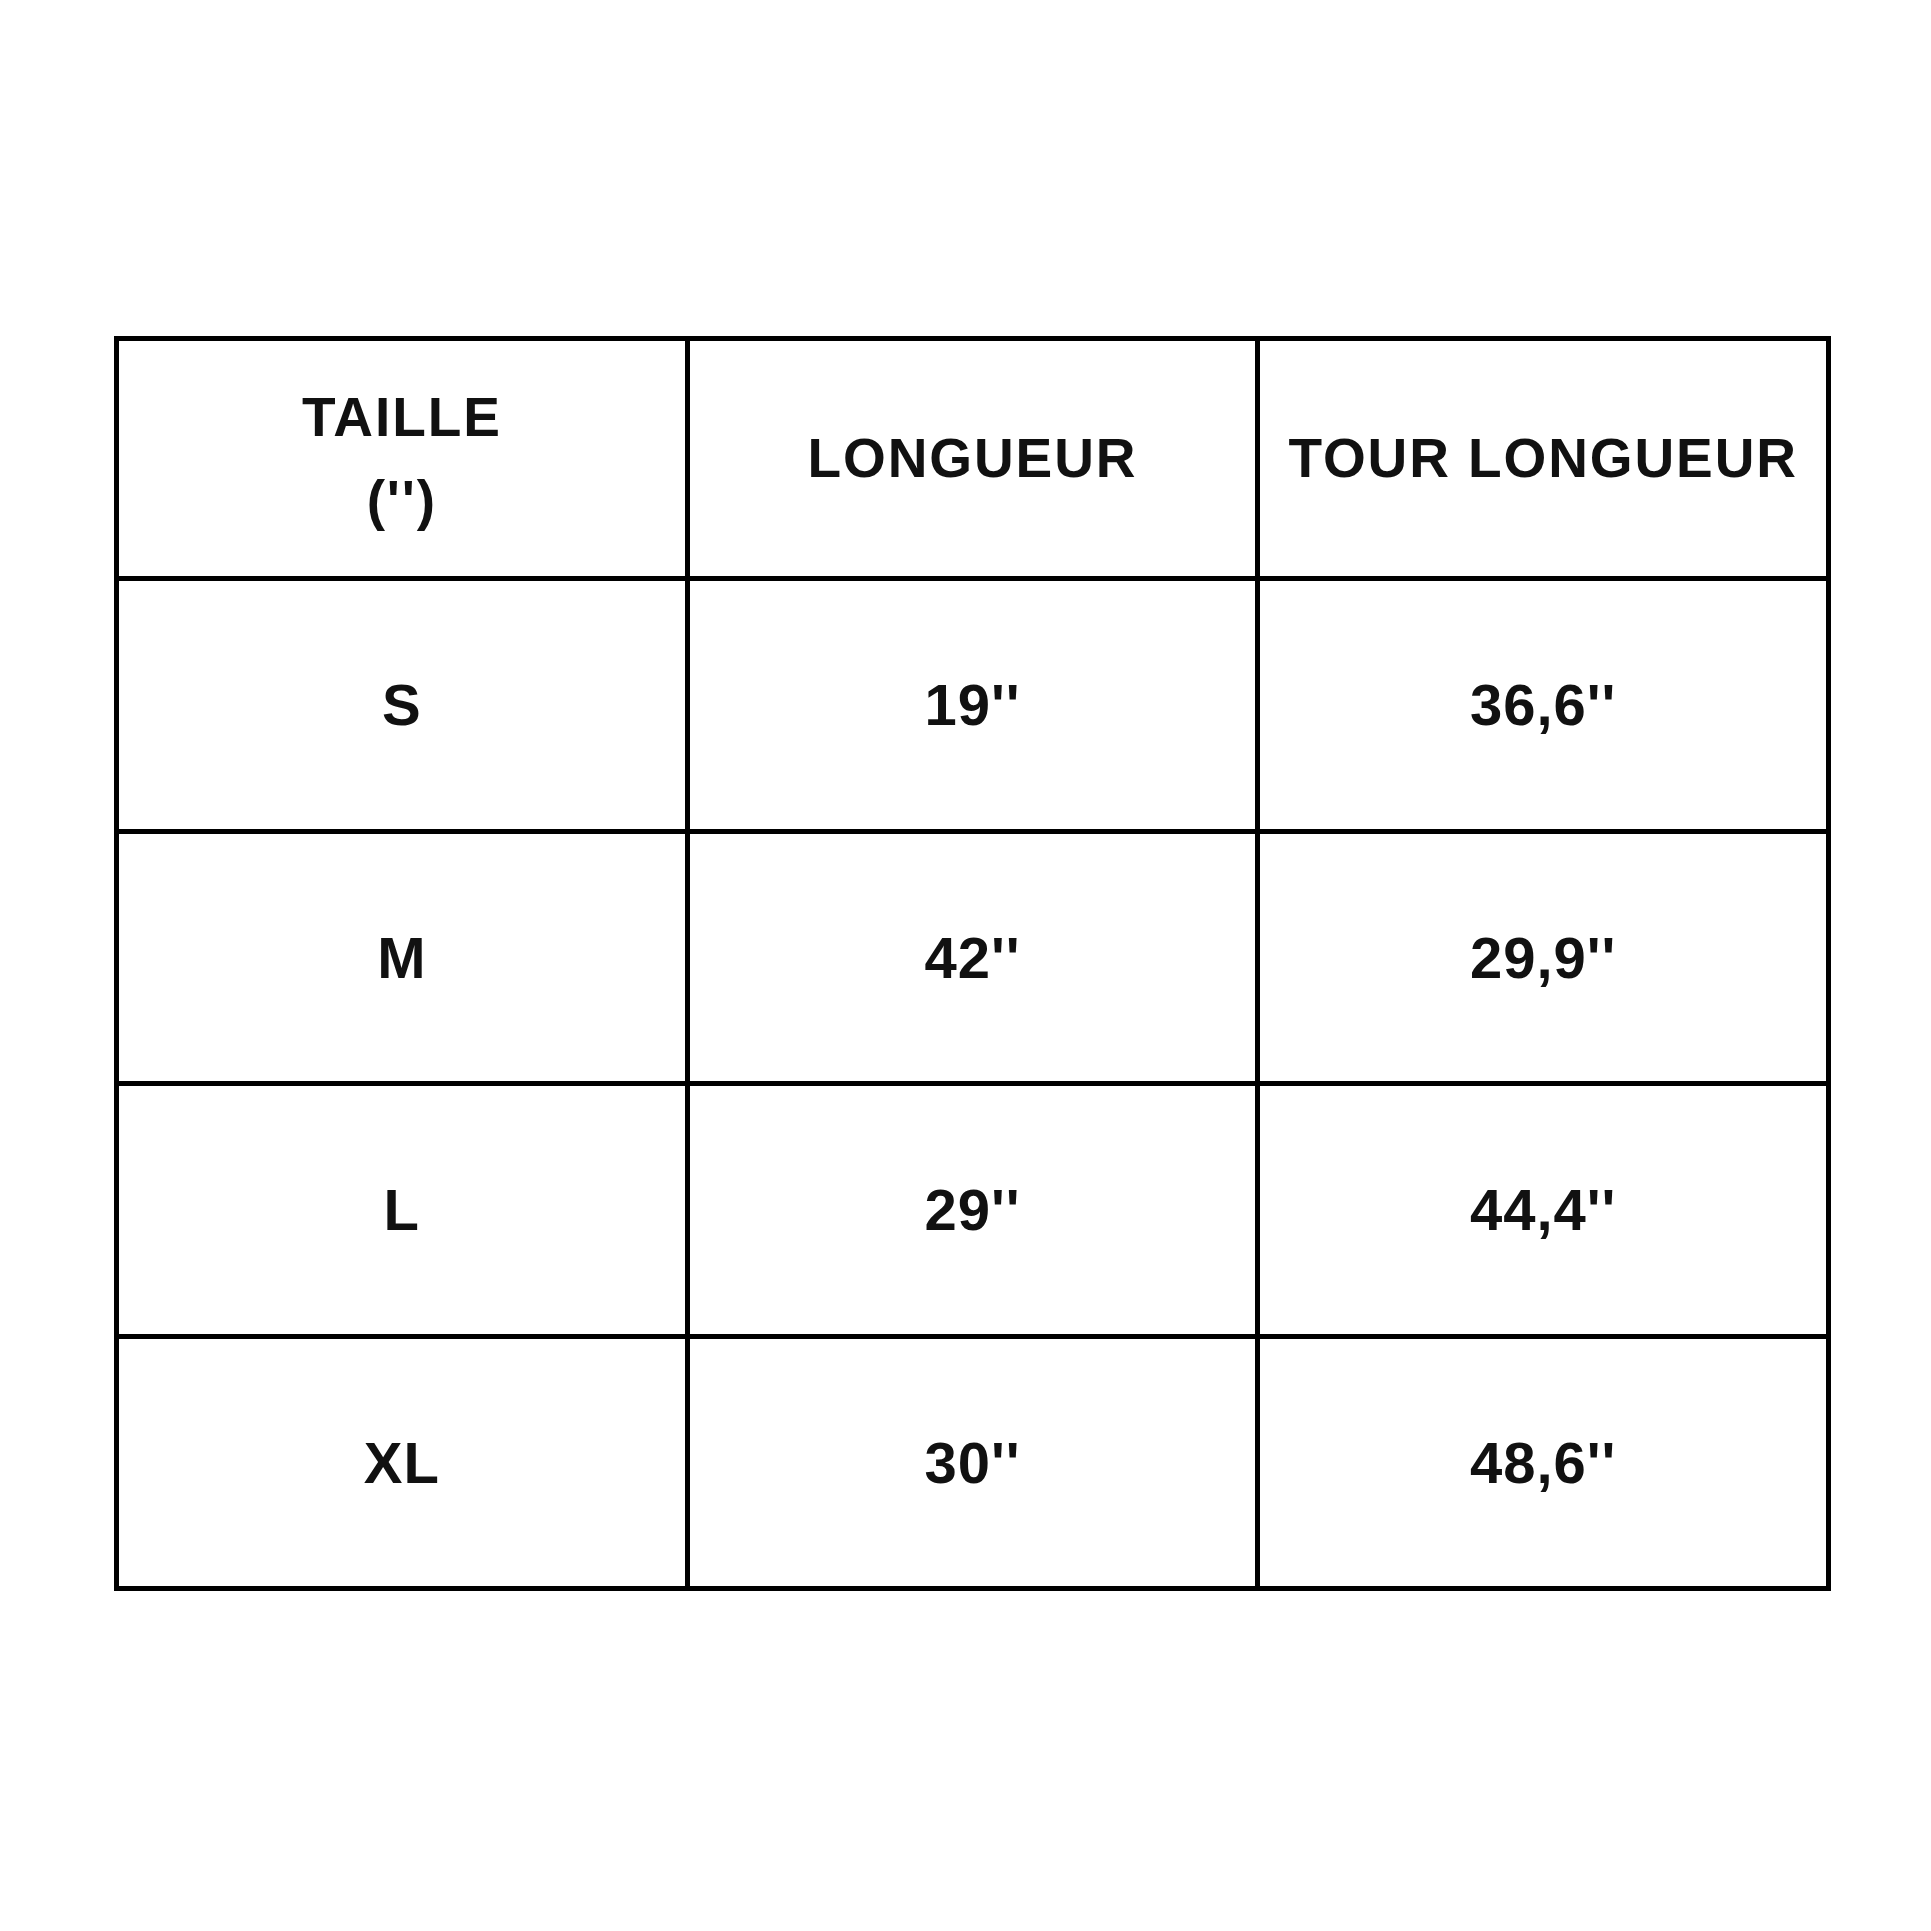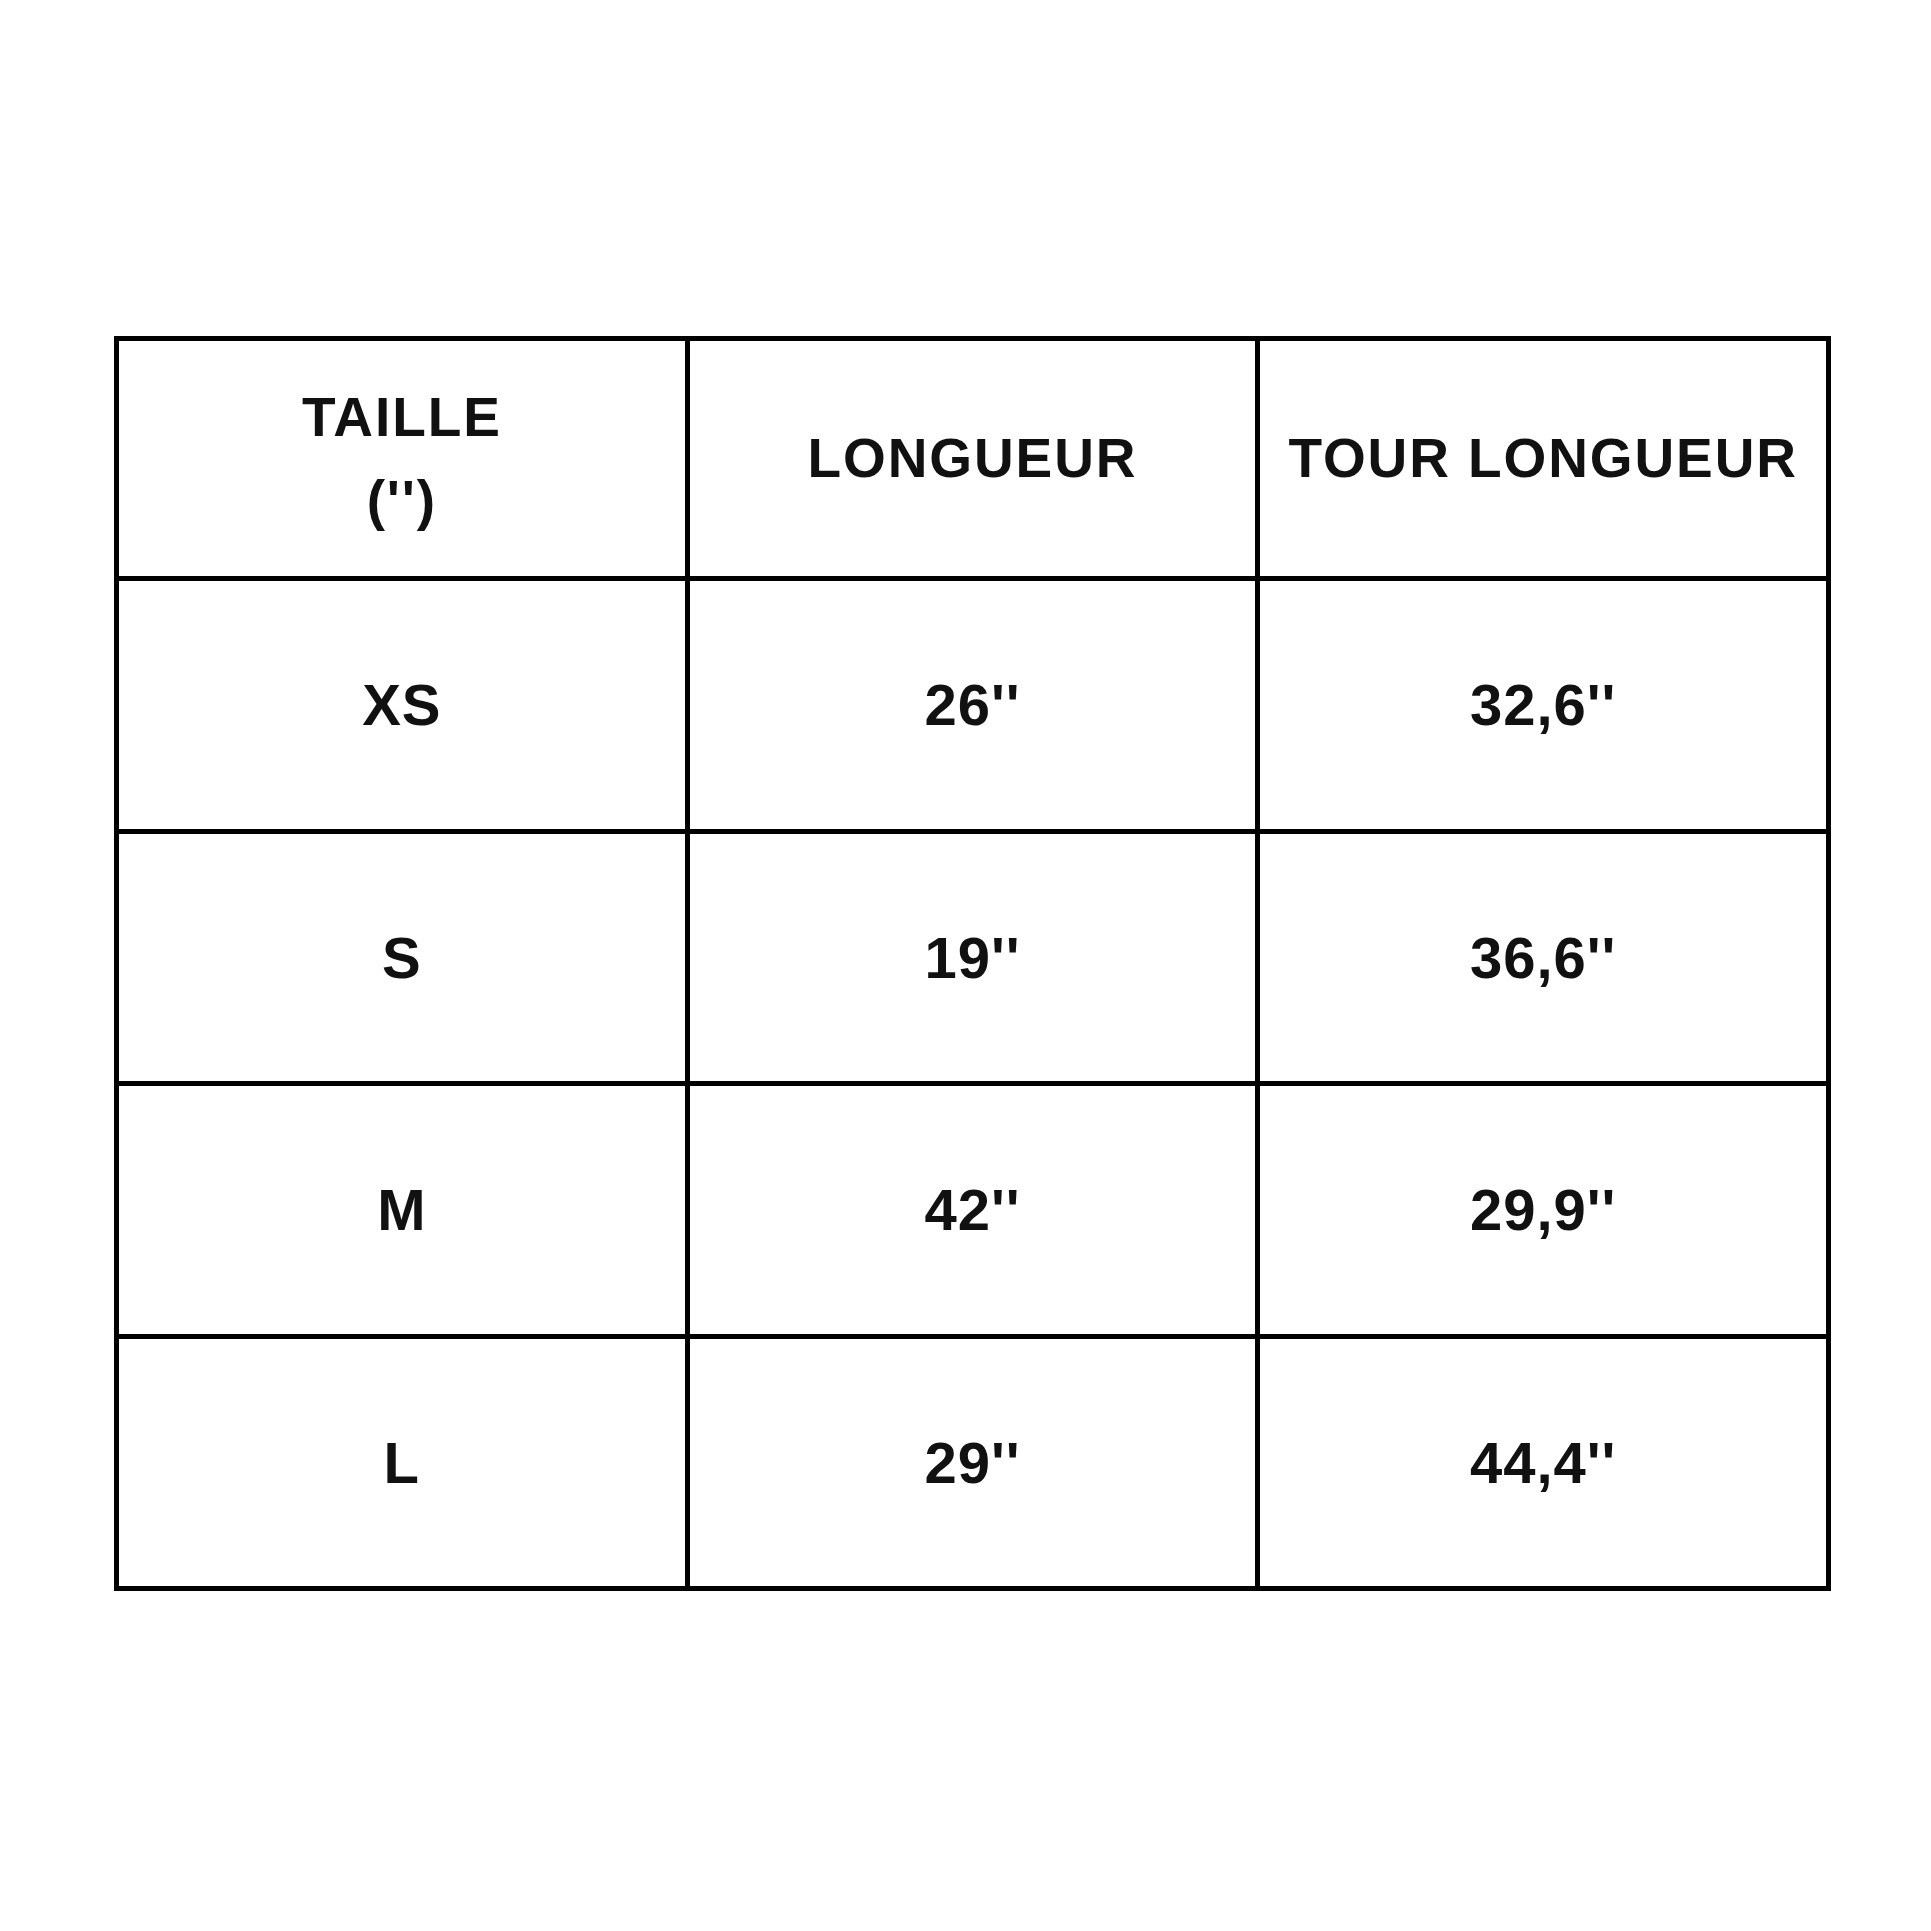--- a/index.html
+++ b/index.html
@@ -57,34 +57,34 @@
       <th>
         <span>TAILLE</span><br>
         <span>('')</span>
       </th>
       <th>LONGUEUR</th>
       <th>TOUR LONGUEUR</th>
     </tr>
   </thead>
   <tbody>
       <tr>
-        <td>XS</td>
-        <td>26''</td>
-        <td>32,6''</td>
-      </tr>
-      <tr>
         <td>S</td>
         <td>19''</td>
         <td>36,6''</td>
       </tr>
       <tr>
         <td>M</td>
         <td>42''</td>
         <td>29,9''</td>
       </tr>
       <tr>
         <td>L</td>
         <td>29''</td>
         <td>44,4''</td>
       </tr>
+      <tr>
+        <td>XL</td>
+        <td>30''</td>
+        <td>48,6''</td>
+      </tr>
     </tbody>
 </table>
 
 
 </body></html>

